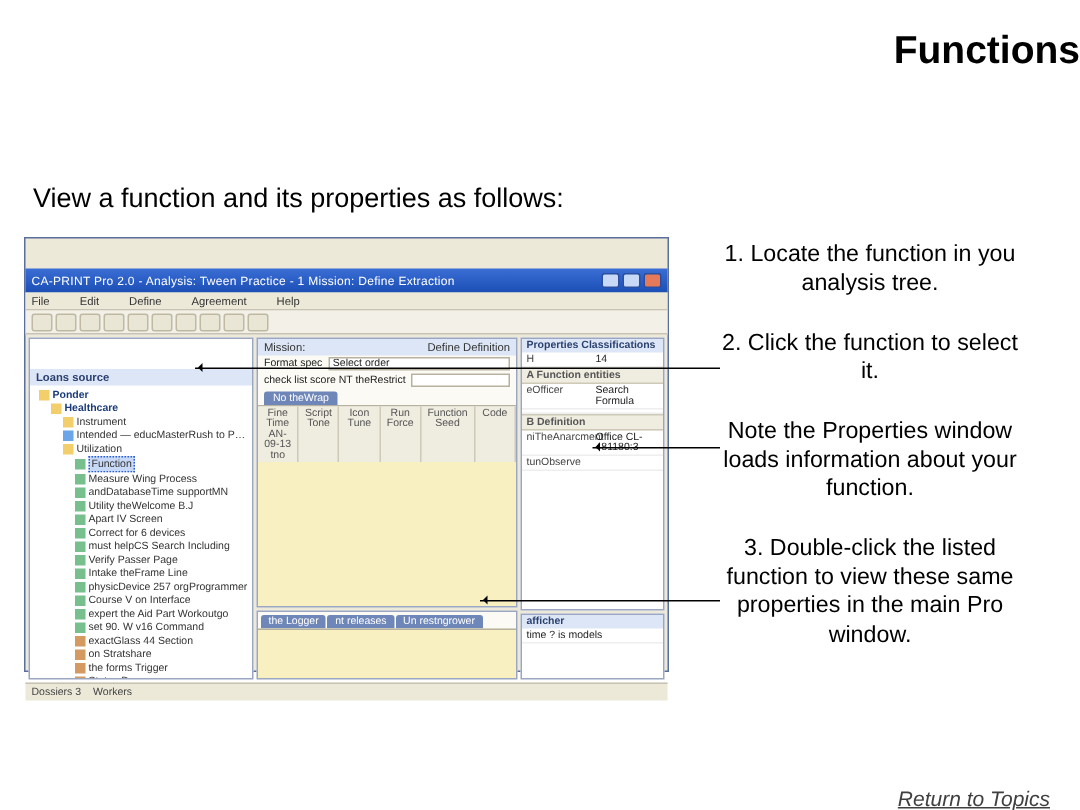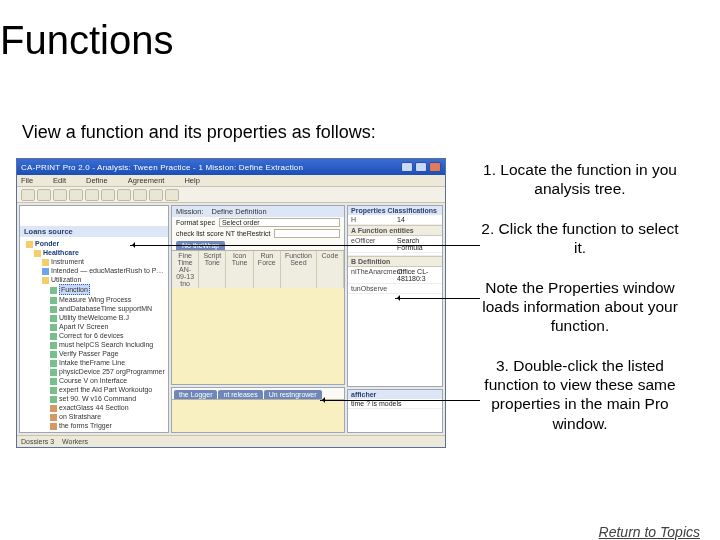--- a/index.html
+++ b/index.html
@@ -9,23 +9,23 @@
     background: #fff;
     font-family: Arial, Helvetica, sans-serif;
     color: #000;
     position: relative;
     overflow: hidden;
   }
   .title {
     position: absolute;
     left: 0; right: 0;
     top: 18px;
-    text-align: left;
-    font-size: 40px;
-    font-weight: 400;
+    text-align: right;
+    font-size: 26px;
+    font-weight: 700;
   }
   .subtitle {
     position: absolute;
     left: 22px;
     top: 122px;
     font-size: 18px;
   }
   .instructions {
     position: absolute;
     right: 40px;
@@ -64,20 +64,21 @@
     height: 16px;
     background: linear-gradient(#3b6ed5, #1b4fb6);
     color: #fff;
     display: flex;
     align-items: center;
     padding: 0 4px;
     font-size: 8px;
     letter-spacing: .2px;
     white-space: nowrap;
     overflow: hidden;
+    margin-top: 20px;
   }
   .titlebar .winbtns {
     margin-left: auto; display: flex; gap: 2px;
   }
   .winbtn {
     width: 12px; height: 10px; background: #c8d9f7;
     border: 1px solid #2a4fa0; border-radius: 2px;
   }
   .winbtn.close { background: #e47a5a; }
   .menubar {
@@ -139,21 +140,21 @@
   }
   .mainpane {
     flex: 1;
     background: #fbfaf4;
     border: 1px solid #9aa6c2;
     display: flex;
     flex-direction: column;
   }
   .mainpane .mthdr {
     background: #dde6f6; font-size: 7.5px; padding: 1px 4px;
-    display: flex; gap: 8px; color: #333;
+    display: flex; gap: 8px; color: #333; justify-content: space-between;
   }
   .formrow {
     display: flex; align-items: center; gap: 4px;
     padding: 1px 4px; font-size: 7px;
   }
   .fld {
     background: #fff; border: 1px solid #b7b29f;
     height: 9px; flex: 1; padding: 0 2px; overflow: hidden;
   }
   .tabbar {

